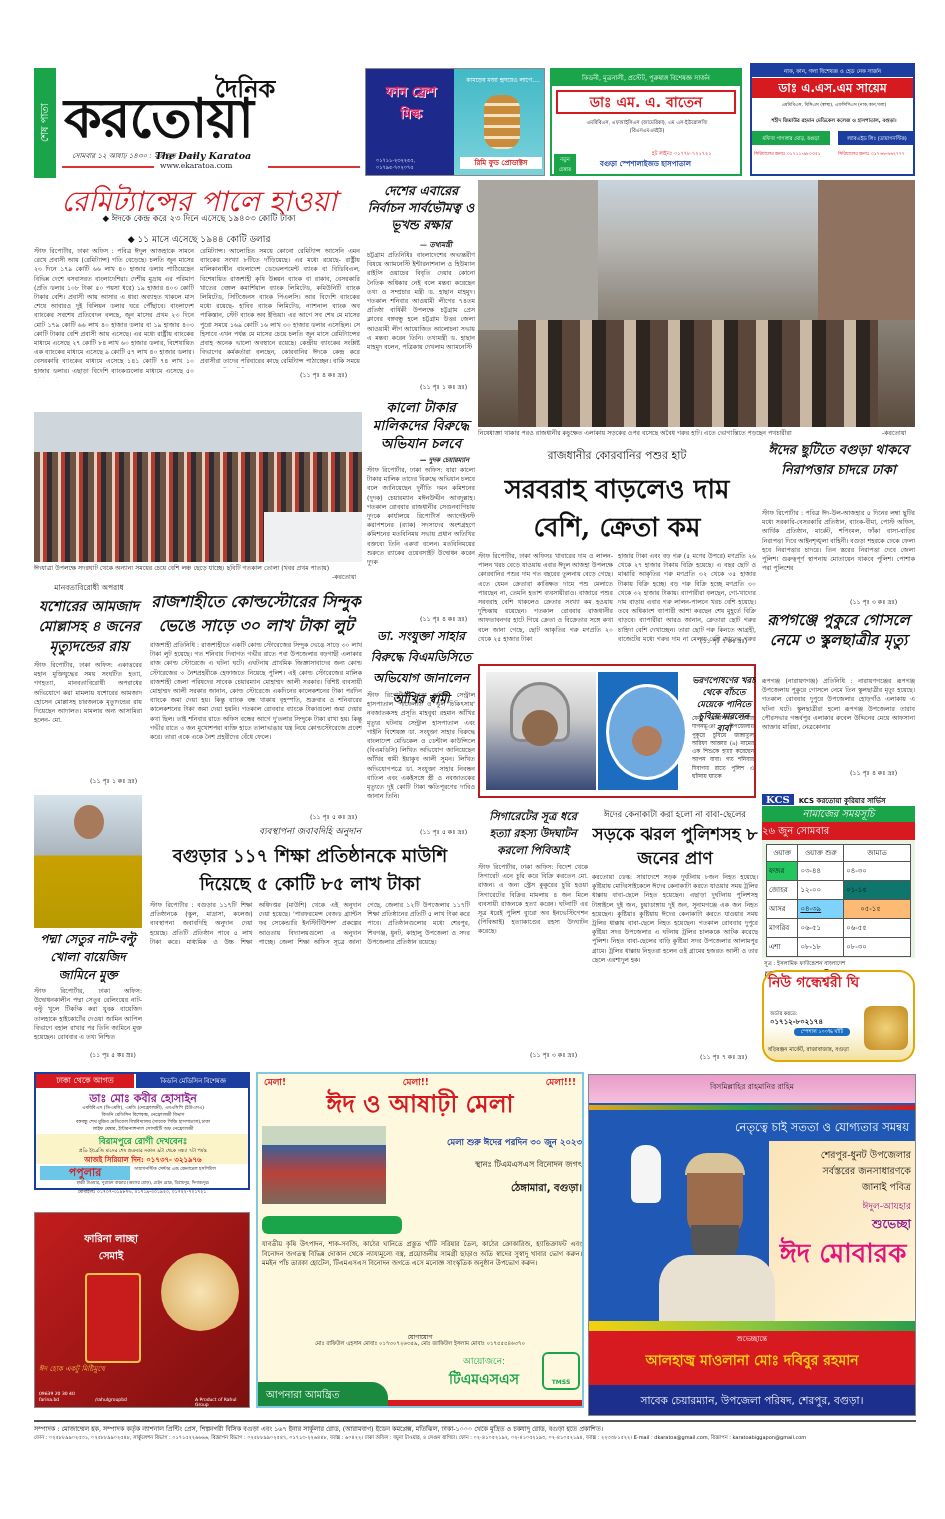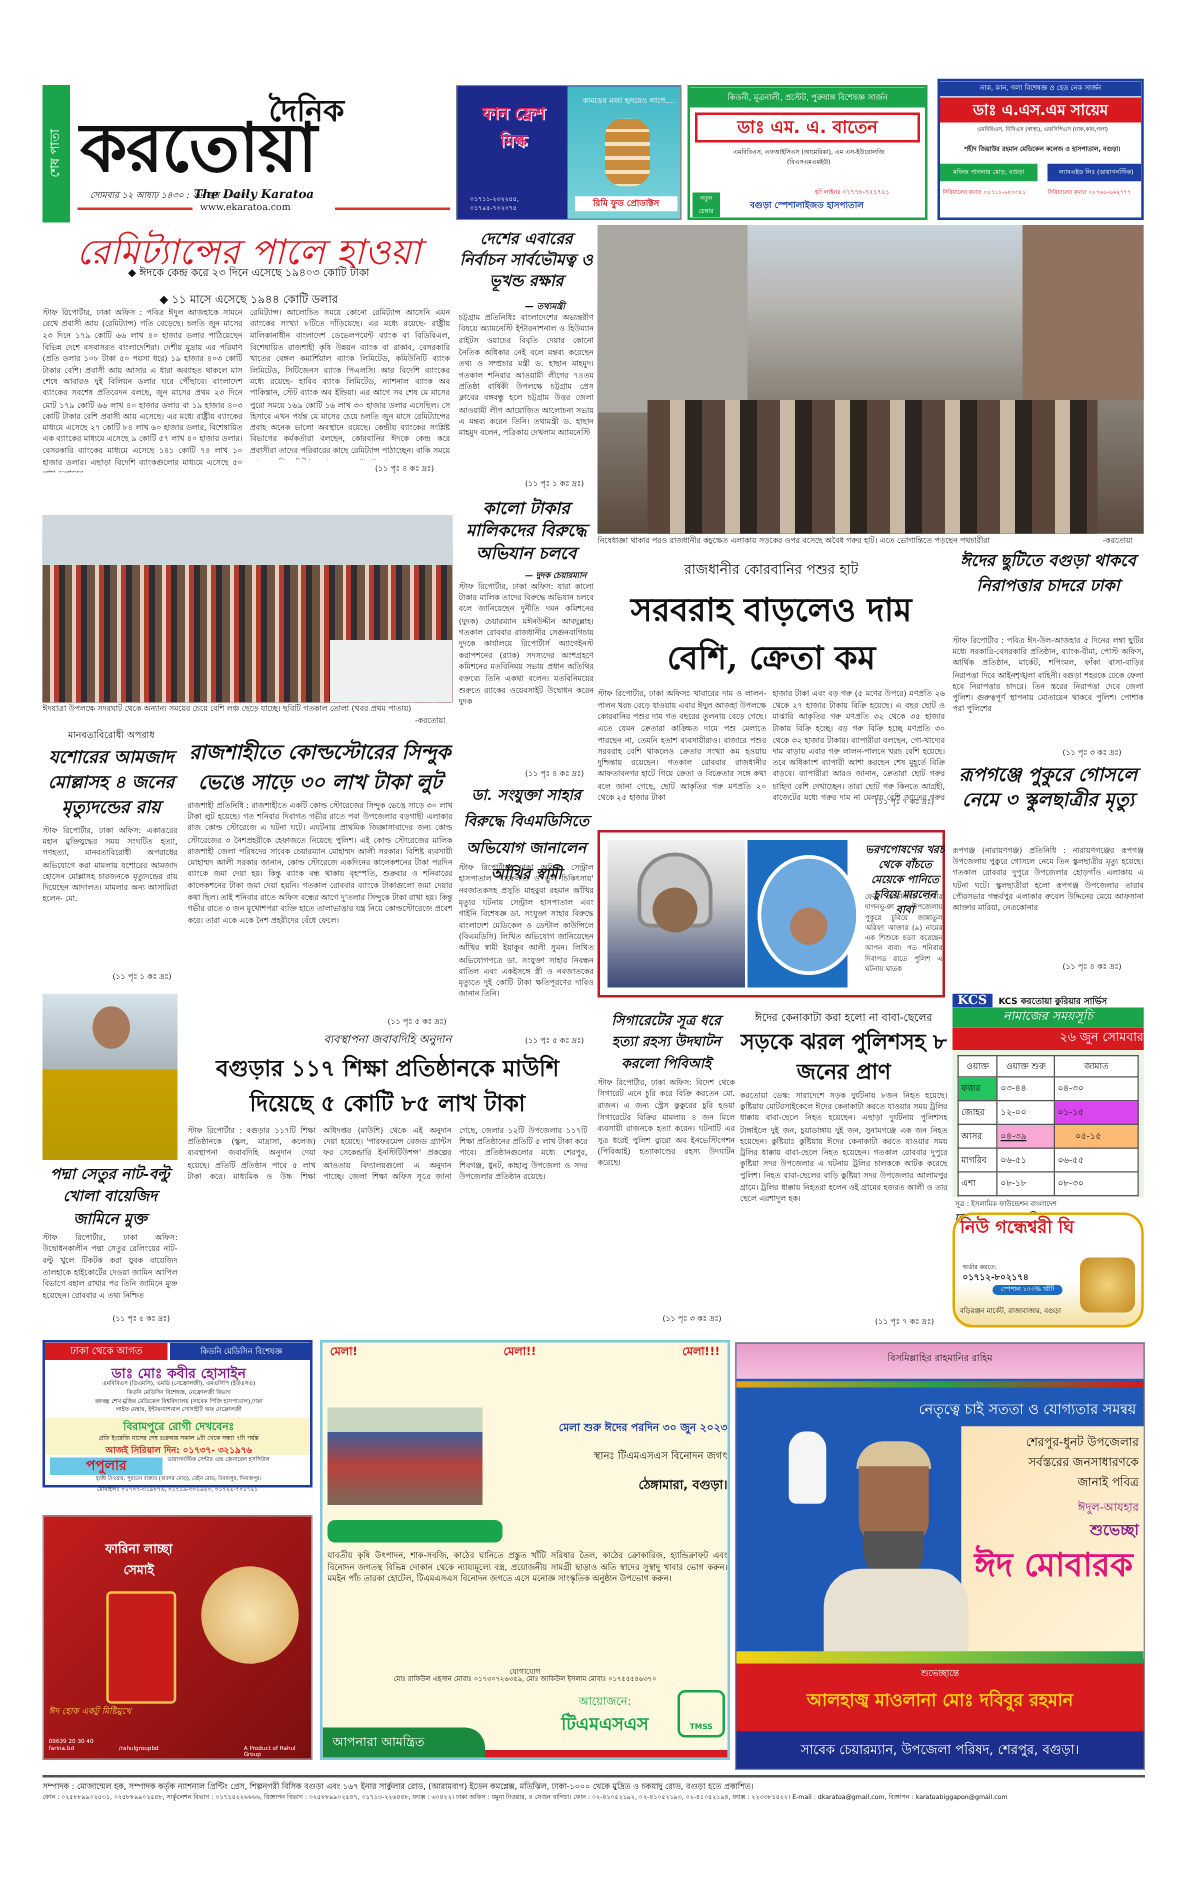--- a/index.html
+++ b/index.html
@@ -133,44 +133,44 @@
 <div class="abs hd" style="left:762px;top:610px;width:153px;font-size:15px;line-height:20px">রূপগঞ্জে পুকুরে গোসলে নেমে ৩ স্কুলছাত্রীর মৃত্যু</div>
 <div class="abs txt" style="left:762px;top:676px;width:153px;height:102px">রূপগঞ্জ (নারায়ণগঞ্জ) প্রতিনিধি : নারায়ণগঞ্জের রূপগঞ্জ উপজেলায় পুকুরে গোসলে নেমে তিন স্কুলছাত্রীর মৃত্যু হয়েছে। গতকাল রোববার দুপুরে উপজেলার হোড়গাঁও এলাকায় এ ঘটনা ঘটে। স্কুলছাত্রীরা হলো রূপগঞ্জ উপজেলার তারাব পৌরসভার গন্ধর্বপুর এলাকার রুবেল উদ্দিনের মেয়ে আফসানা আক্তার মারিয়া, নেত্রকোনার</div>
 <div class="abs" style="left:850px;top:768px;font-size:6.2px">(১১ পৃঃ ৪ কঃ দ্রঃ)</div>
 
 <div class="abs" style="left:762px;top:788px;width:153px;height:272px">
   <div class="abs" style="left:0;top:0;width:153px;height:16px;background:#fff">
     <span style="display:inline-block;background:#1c3ea0;color:#fff;font-weight:bold;font-size:10px;padding:0 4px;font-family:'DejaVu Serif',serif">KCS</span>
     <span style="font-size:7px;font-weight:bold">KCS করতোয়া কুরিয়ার সার্ভিস</span>
   </div>
   <div class="abs" style="left:0;top:18px;width:153px;height:16px;background:#1aa54a;color:#fff;font-size:10px;text-align:center;line-height:16px;font-style:italic">নামাজের সময়সূচি</div>
-  <div class="abs" style="left:0;top:34px;width:153px;height:18px;background:#d71920;color:#fff;font-size:10px;text-align:right;line-height:18px">২৬ জুন সোমবার</div>
+  <div class="abs" style="left:0;top:34px;width:153px;height:18px;background:#d71920;color:#fff;font-size:10px;text-align:left;line-height:18px">২৬ জুন সোমবার</div>
   <div class="abs" style="left:0;top:52px;width:153px;height:118px;background:#e8f3e4;padding:4px">
     <table id="prayer-table" style="width:100%;border-collapse:collapse;font-size:7px">
       <thead>
           <tr id="prayer-head">
             <th style="border: 1px solid rgb(85, 85, 85); padding: 2px; font-weight: normal; background: rgb(255, 255, 255);">ওয়াক্ত</th>
             <th style="border: 1px solid rgb(85, 85, 85); padding: 2px; font-weight: normal; background: rgb(255, 255, 255);">ওয়াক্ত শুরু</th>
             <th style="border: 1px solid rgb(85, 85, 85); padding: 2px; font-weight: normal; background: rgb(255, 255, 255);">জামাত</th>
           </tr>
         </thead>
       <tbody id="prayer-body">
           <tr>
             <td style="border: 1px solid rgb(85, 85, 85); padding: 3px 2px; background: #22c55e; height: 19px;">ফজর</td>
             <td style="border: 1px solid rgb(85, 85, 85); padding: 3px 2px; background: rgb(255, 255, 255); height: 19px;">০৩-৪৪</td>
             <td style="border: 1px solid rgb(85, 85, 85); padding: 3px 2px; background: rgb(255, 255, 255); height: 19px;">০৪-৩০</td>
           </tr>
           <tr>
             <td style="border: 1px solid rgb(85, 85, 85); padding: 3px 2px; background: rgb(255, 255, 255); height: 19px;">জোহর</td>
             <td style="border: 1px solid rgb(85, 85, 85); padding: 3px 2px; background: rgb(255, 255, 255); height: 19px;">১২-০০</td>
-            <td style="border: 1px solid rgb(85, 85, 85); padding: 3px 2px; background: #d946ef; height: 19px;">০১-১৫</td>
+            <td style="border: 1px solid rgb(85, 85, 85); padding: 3px 2px; background: #0f766e; height: 19px;">০১-১৫</td>
           </tr>
           <tr>
             <td style="border: 1px solid rgb(85, 85, 85); padding: 3px 2px; background: rgb(255, 255, 255); height: 19px;">আসর</td>
-            <td style="border: 1px solid rgb(85, 85, 85); padding: 3px 2px; background: #f9a8d4; height: 19px; text-decoration: underline;">০৪-৩৯</td>
+            <td style="border: 1px solid rgb(85, 85, 85); padding: 3px 2px; background: #7dd3fc; height: 19px; text-decoration: underline;">০৪-৩৯</td>
             <td style="border: 1px solid rgb(85, 85, 85); padding: 3px 16px; background: #fdba74; height: 19px;">০৫-১৫</td>
           </tr>
           <tr>
             <td style="border: 1px solid rgb(85, 85, 85); padding: 3px 2px; background: rgb(255, 255, 255); height: 19px;">মাগরিব</td>
             <td style="border: 1px solid rgb(85, 85, 85); padding: 3px 2px; background: rgb(255, 255, 255); height: 19px;">০৬-৫১</td>
             <td style="border: 1px solid rgb(85, 85, 85); padding: 3px 2px; background: rgb(255, 255, 255); height: 19px;">০৬-৫৫</td>
           </tr>
           <tr>
             <td style="border: 1px solid rgb(85, 85, 85); padding: 3px 2px; background: rgb(255, 255, 255); height: 19px;">এশা</td>
             <td style="border: 1px solid rgb(85, 85, 85); padding: 3px 2px; background: rgb(255, 255, 255); height: 19px;">০৮-১৮</td>
@@ -240,20 +240,21 @@
   <div class="abs" style="left:60px;top:184px;font-size:4.5px;color:#fff">/rahulgroupbd</div>
   <div class="abs" style="left:160px;top:184px;font-size:4.5px;color:#fff">A Product of Rahul Group</div>
 </div>
 
 <div class="abs ad" style="left:256px;top:1072px;width:328px;height:336px;background:#fdf8de;border:2px solid #7ec8e3">
   <div class="abs" style="left:0;top:0;width:100%;height:16px;display:flex;justify-content:space-between;padding:0 6px;font-size:9px;font-weight:bold;color:#d71920;line-height:16px">
     <span>মেলা!</span>
     <span>মেলা!!</span>
     <span>মেলা!!!</span>
   </div>
+  <div class="abs" style="left:0;top:16px;width:100%;text-align:center;font-size:24px;font-weight:bold;color:#d71920;line-height:28px">ঈদ ও আষাঢ়ী মেলা</div>
   <div class="abs photo" style="left:4px;top:52px;width:124px;height:78px;background:linear-gradient(#c9d7c0 0 25%,#3c5f9a 25%,#b9423a 60%,#7b6a5c)"></div>
   <div class="abs" style="left:130px;top:62px;width:194px;font-size:8.5px;color:#1c3ea0;font-weight:bold;text-align:right">মেলা শুরু ঈদের পরদিন ৩০ জুন ২০২৩</div>
   <div class="abs" style="left:130px;top:84px;width:194px;font-size:8px;text-align:right">স্থানঃ টিএমএসএস বিনোদন জগৎ</div>
   <div class="abs" style="left:130px;top:106px;width:194px;font-size:10px;font-weight:bold;text-align:right">ঠেঙ্গামারা, বগুড়া।</div>
   <div class="abs" style="left:4px;top:142px;width:140px;height:18px;background:#1aa54a;border-radius:6px"></div>
   <div class="abs" style="left:4px;top:166px;width:320px;font-size:6.6px;line-height:9.5px;text-align:justify">যাবতীয় কৃষি উৎপাদন, শাক-সবজি, কাঠের ঘানিতে প্রস্তুত খাঁটি সরিষার তৈল, কাঠের ক্রোকারিজ, হ্যান্ডিক্রাফট এবং বিনোদন জগতস্থ বিভিন্ন দোকান থেকে ন্যায্যমূল্যে বস্ত্র, প্রয়োজনীয় সামগ্রী ছাড়াও অতি স্বাদের সুস্বাদু খাবার ভোগ করুন। মমইন পাঁচ তারকা হোটেল, টিএমএসএস বিনোদন জগতে এসে মনোজ্ঞ সাংস্কৃতিক অনুষ্ঠান উপভোগ করুন।</div>
   <div class="abs" style="left:0;top:258px;width:100%;text-align:center;font-size:6px">যোগাযোগ</div>
   <div class="abs" style="left:0;top:266px;width:100%;text-align:center;font-size:5.4px">মোঃ রাফিউল এহসান মোবাঃ ০১৭৩০৭২৬৩৫৯, মোঃ জাকিউল ইসলাম মোবাঃ ০১৭৫৫৫৪৬৩৭০</div>
   <div class="abs" style="left:186px;top:280px;width:80px;text-align:center;font-size:9px;color:#1aa54a">আয়োজনে:</div>
   <div class="abs" style="left:176px;top:294px;width:100px;text-align:center;font-size:14px;color:#1aa54a;font-weight:bold">টিএমএসএস</div>

